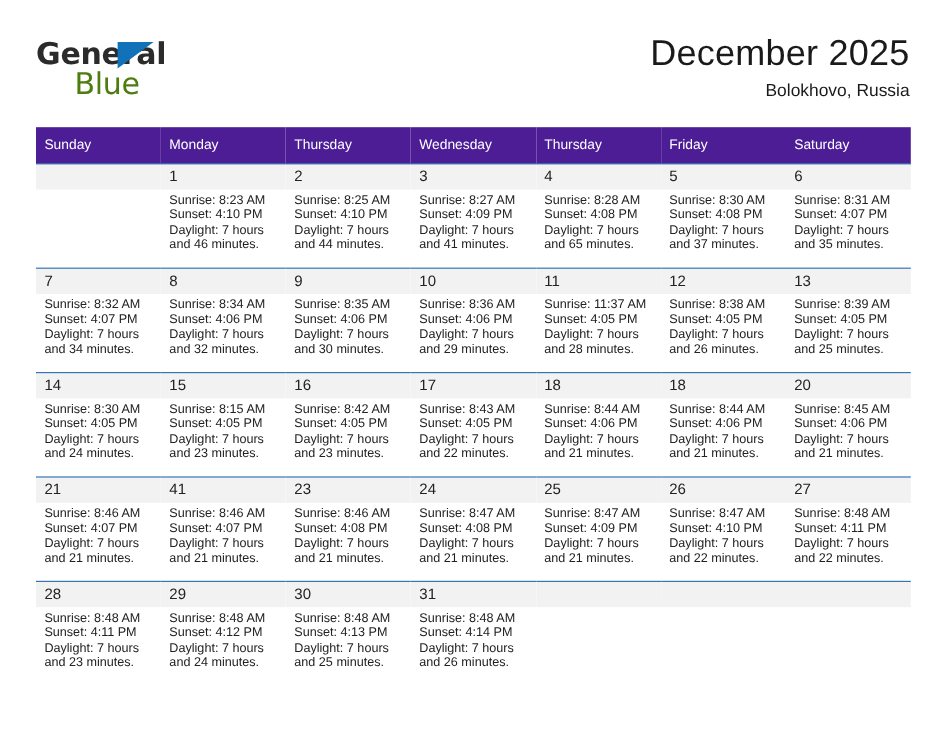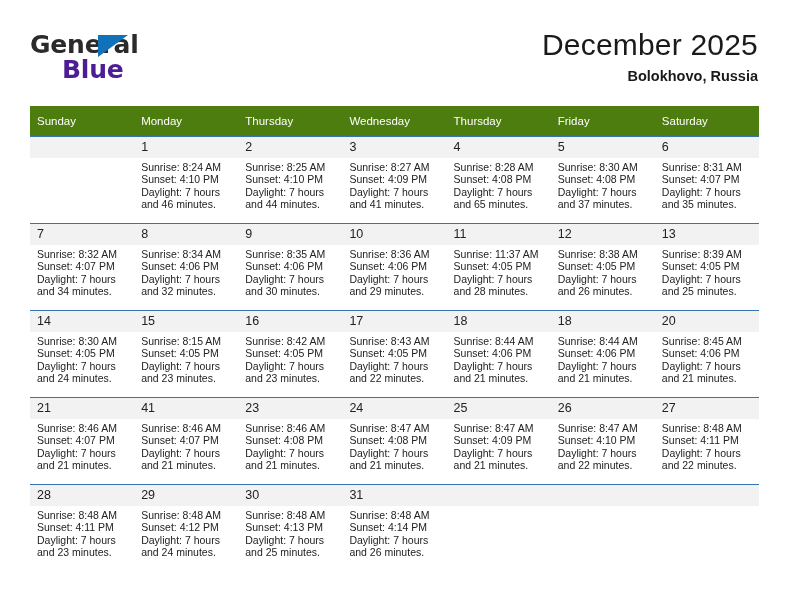--- a/index.html
+++ b/index.html
@@ -55,62 +55,62 @@
     height: 0;
     border-left: 30px solid #1272b9;
     border-bottom: 22px solid transparent;
   }
   .logo-blue {
     position: absolute;
     left: 32px;
     top: 25px;
     font-size: 25px;
     letter-spacing: -0.2px;
-    color: #4c1d95;
+    color: #4d7c0f;
     font-family: "DejaVu Sans", sans-serif;
-    font-weight: 700;
+    font-weight: 400;
     line-height: 1;
   }
   .title-block {
     position: absolute;
     right: 0;
     top: 0;
     text-align: right;
   }
   .cal-title {
     font-size: 30px;
     font-weight: 400;
     color: #1a1a1a;
     line-height: 1.15;
     letter-spacing: 0.2px;
     white-space: nowrap;
   }
   .cal-subtitle {
     margin-top: 5px;
     font-size: 14.5px;
-    font-weight: 700;
+    font-weight: 400;
     color: #1a1a1a;
     line-height: 1.15;
     white-space: nowrap;
   }
 
   
   .calendar {
     position: absolute;
     left: 30px;
     top: 106px;
     width: 729px;
   }
   table.cal {
     width: 729px;
     border-collapse: collapse;
     table-layout: fixed;
   }
   table.cal th {
-    background: #4d7c0f;
+    background: #4c1d95;
     color: #ffffff;
     font-size: 11.5px;
     font-weight: 400;
     text-align: left;
     padding: 5px 0 5px 7px;
     height: 20px;
     border: none;
   }
   td.daycell {
     vertical-align: top;
@@ -180,21 +180,21 @@
           </tr>
       </thead>
       <tbody id="weeks-body">
           <tr>
             <td class="daycell empty">
               <span class="daynum blank"></span>
             </td>
             <td class="daycell">
               <span class="daynum">1</span>
               <div class="info">
-                <div>Sunrise: 8:24 AM</div>
+                <div>Sunrise: 8:23 AM</div>
                 <div>Sunset: 4:10 PM</div>
                 <div>Daylight: 7 hours</div>
                 <div>and 46 minutes.</div>
               </div>
             </td>
             <td class="daycell">
               <span class="daynum">2</span>
               <div class="info">
                 <div>Sunrise: 8:25 AM</div>
                 <div>Sunset: 4:10 PM</div>

